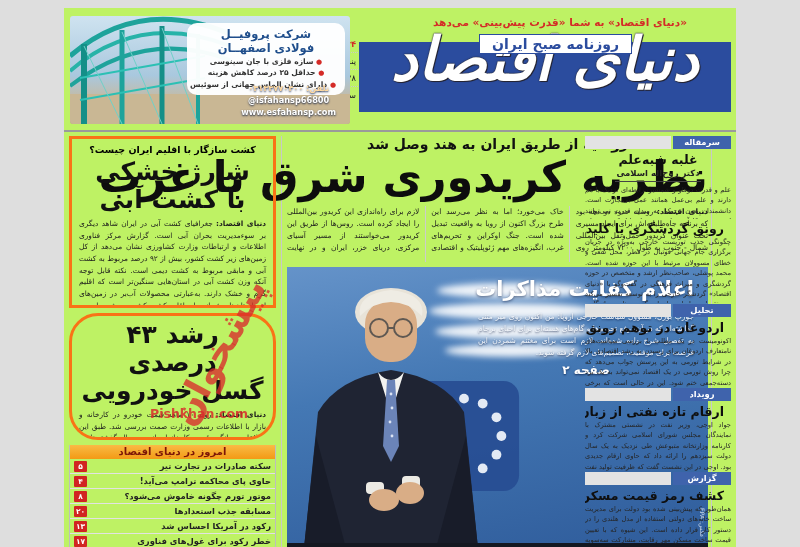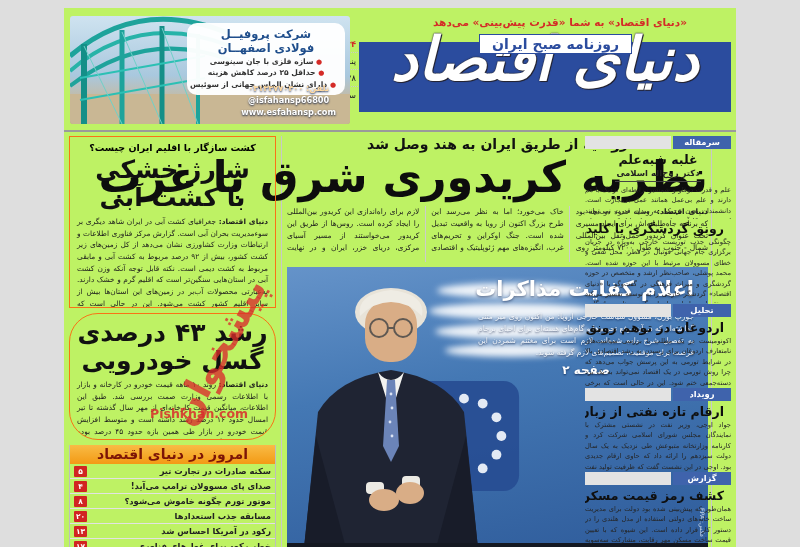--- a/index.html
+++ b/index.html
@@ -29,30 +29,30 @@
   .ad-contact .phone { color:#ffd9a0; }
   .hrule { position:absolute; top:122px; left:0; right:0; height:2px; background:#9a9a9a; }
 
   
   .vdiv { position:absolute; top:128px; bottom:5px; width:1px; background:#c8c8c8; }
   .col-left  { position:absolute; top:128px; bottom:4px; left:5px;  width:207px; }
   .col-center{ position:absolute; top:128px; bottom:4px; left:223px; width:421px; }
   .col-right { position:absolute; top:128px; bottom:4px; right:5px; width:146px; }
 
   
-  .box { border:1px solid #f97316; padding:5px 7px; overflow:hidden; }
+  .box { border:3px solid #f97316; padding:5px 7px; overflow:hidden; }
   .story1 { height:172px; }
   .story2 { height:127px; margin-top:5px;border-radius:29px; }
   .kicker-s { font-size:9.5px; font-weight:bold; text-align:center; padding-bottom:3px; }
   .headline-l { font-size:25px; font-weight:900; text-align:center; line-height:1.12; letter-spacing:-.5px; color:#111; }
   .smallbody { font-size:7.4px; line-height:1.58; text-align:justify; color:#1c1c1c; margin-top:4px; }
   .lead-in { font-weight:bold; }
   .pageref { color:#3a6abf; font-weight:bold; white-space:nowrap; }
   .toc { margin-top:5px; border:1px solid #bdbdbd; border-top:none; overflow:hidden; height:108px; }
-  .toc-header { background:linear-gradient(180deg,#f9bb45,#f39a15); color:#7c1507; font-weight:bold; font-size:14px; text-align:center; padding:1px 16px 2px; }
+  .toc-header { background:linear-gradient(180deg,#f9bb45,#f39a15); color:#7c1507; font-weight:bold; font-size:10px; text-align:center; padding:1px 16px 2px; }
   .toc-row { display:flex; justify-content:space-between; align-items:center; padding:1.5px 4px; border-bottom:1px solid #e2e2e2; font-size:8.4px; font-weight:600; color:#222; }
   .toc-num { background:#d12521; color:#fff; min-width:13px; height:11px; line-height:11px; font-size:7.5px; text-align:center; border-radius:1px; font-weight:bold; }
 
   
   .kicker-c { text-align:center; font-weight:bold; font-size:14px; color:#111; }
   .headline-main { text-align:center; font-weight:900; font-size:43px; line-height:1.18; color:#0d0d0d; letter-spacing:-1px; white-space:nowrap; }
   .lead-body { column-count:3; column-gap:12px; column-rule:1px solid #ccc; font-size:7.5px; line-height:1.6; text-align:justify; color:#1c1c1c; height:56px; overflow:hidden; margin-top:3px; }
   .photo { position:relative; margin-top:5px; height:281px; background:linear-gradient(170deg,#6593c9 0%,#4478b4 40%,#2f5c9b 100%); overflow:hidden; }
   .photo-bottom { position:absolute; left:0; right:0; bottom:0; height:5px; background:#141821; }
   .swoosh { position:absolute; background:#fff; border-radius:50%; filter:blur(3px); opacity:.9; }
@@ -226,21 +226,21 @@
       </div>
     </div>
 
     <div class="toc">
       <div class="toc-header">امروز در دنیای اقتصاد</div>
       <div class="toc-row">
         <span>سکته صادرات در تجارت تیر</span>
         <span class="toc-num">۵</span>
       </div>
       <div class="toc-row">
-        <span>صدای پای مسوولان ترامپ می‌آید!</span>
+        <span>حاوی پای محاکمه ترامپ می‌آید!</span>
         <span class="toc-num">۴</span>
       </div>
       <div class="toc-row">
         <span>موتور تورم چگونه خاموش می‌شود؟</span>
         <span class="toc-num">۸</span>
       </div>
       <div class="toc-row">
         <span>مسابقه جذب استعدادها</span>
         <span class="toc-num">۲۰</span>
       </div>

